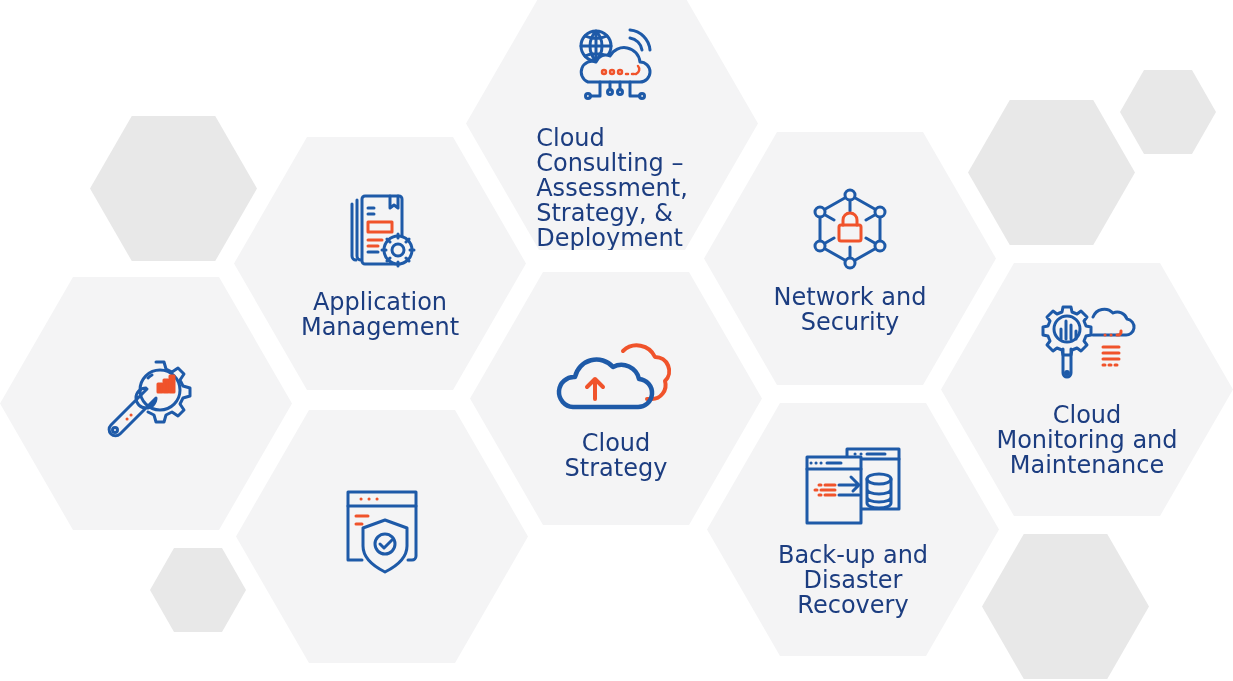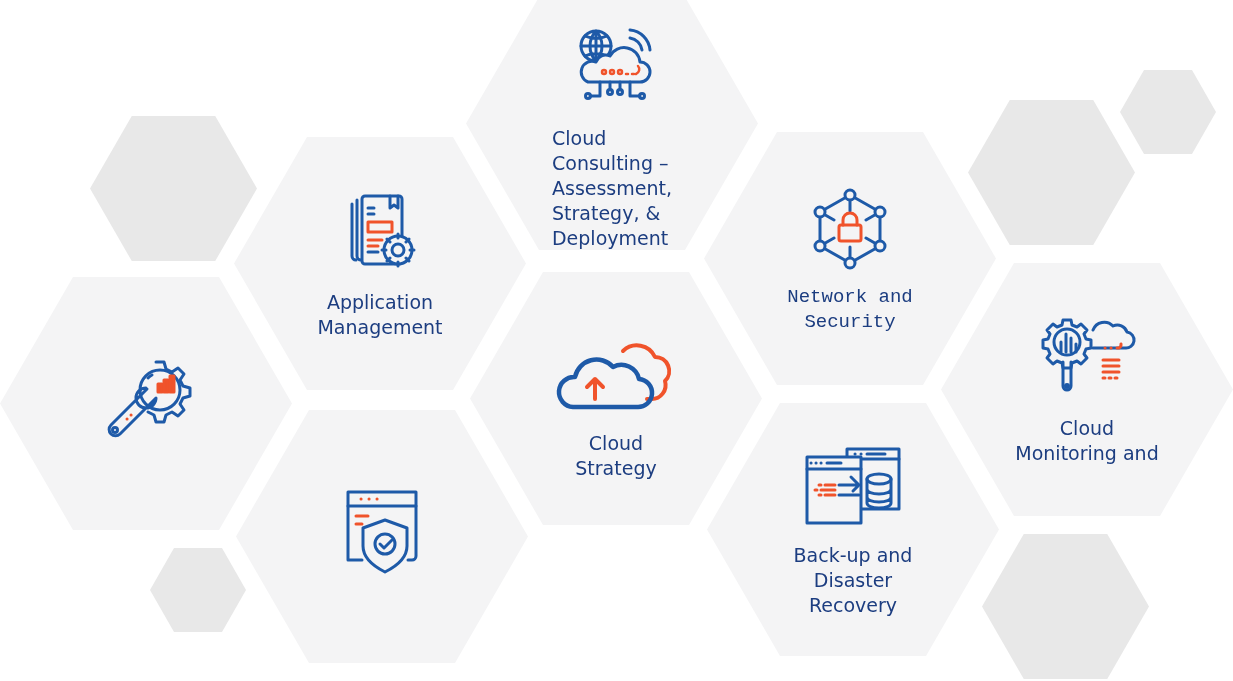--- a/index.html
+++ b/index.html
@@ -4,21 +4,21 @@
 <style>
   html, body { margin:0; padding:0; background:#ffffff; }
   body { width:1233px; height:681px; position:relative; overflow:hidden;
          font-family:"DejaVu Sans", sans-serif; }
   .hex { position:absolute; clip-path: polygon(25% 0, 75% 0, 100% 50%, 75% 100%, 25% 100%, 0 50%); }
   .hex.big { width:292px; height:253px; background:#f4f4f5; }
   .hex.deco { background:#e8e8e8; }
   .content { position:absolute; left:0; top:0; width:100%; height:100%;
              display:flex; flex-direction:column; align-items:center; justify-content:center; }
   .icon { width:92px; height:92px; }
-  .label { color:#1c3d80; font-size:19px; line-height:25px; text-align:center; margin-top:10px; }
+  .label { color:#1c3d80; font-size:24px; line-height:25px; text-align:center; margin-top:10px; }
   .label.left { text-align:left; }
   .label span { display:block; }
 </style>
 </head>
 <body>
 
 <div class="hex deco" style="left:90px;top:116px;width:167px;height:145px;"></div>
 <div class="hex deco" style="left:150px;top:548px;width:96px;height:84px;"></div>
 <div class="hex deco" style="left:968px;top:100px;width:167px;height:145px;"></div>
 <div class="hex deco" style="left:1120px;top:70px;width:96px;height:84px;"></div>
@@ -74,21 +74,21 @@
       </g>
       <path d="M34 64h10" stroke="#1e5aa8" stroke-width="3"></path>
     </svg>
     <div class="label">
       <span>Application</span>
         <span>Management</span>
     </div>
   </div>
 </div>
 
-<div class="hex big" style="left:704px;top:132px;font-family:Liberation Mono, monospace;">
+<div class="hex big" style="left:704px;top:132px;">
   <div class="content">
     <svg class="icon" viewBox="0 0 92 92" fill="none" stroke-linecap="round" stroke-linejoin="round">
       <g stroke="#1e5aa8" stroke-width="3">
         <path d="M46 12L76 29v34L46 80 16 63V29z"></path>
         <path d="M46 12v16M46 64v16M16 29l14 8M76 29l-14 8M16 63l14-8M76 63l-14-8"></path>
         <circle cx="46" cy="12" r="5" fill="#f4f4f5"></circle>
           <circle cx="76" cy="29" r="5" fill="#f4f4f5"></circle>
           <circle cx="76" cy="63" r="5" fill="#f4f4f5"></circle>
         <circle cx="46" cy="80" r="5" fill="#f4f4f5"></circle>
           <circle cx="16" cy="63" r="5" fill="#f4f4f5"></circle>
@@ -152,20 +152,21 @@
         <circle cx="30" cy="72" r="1.5"></circle>
       </g>
       <g stroke="#f0532b" stroke-width="3">
         <path d="M68 34h.1M74 34h.1M80 34h2a4 4 0 0 0 2-4"></path>
         <path d="M66 46h16M66 52h16M66 58h16M66 64h2M72 64h2M78 64h2"></path>
       </g>
     </svg>
     <div class="label">
       <span>Cloud</span>
         <span>Monitoring and</span>
+        <span>Maintenance</span>
     </div>
   </div>
 </div>
 
 <div class="hex big" style="left:236px;top:410px;">
   <div class="content">
     <svg class="icon" viewBox="0 0 92 92" fill="none" stroke-linecap="round" stroke-linejoin="round">
       <g stroke="#1e5aa8" stroke-width="3">
         <path d="M26 74H12V6h68v64a4 4 0 0 1-4 4h-4"></path>
         <path d="M12 20h68"></path>

